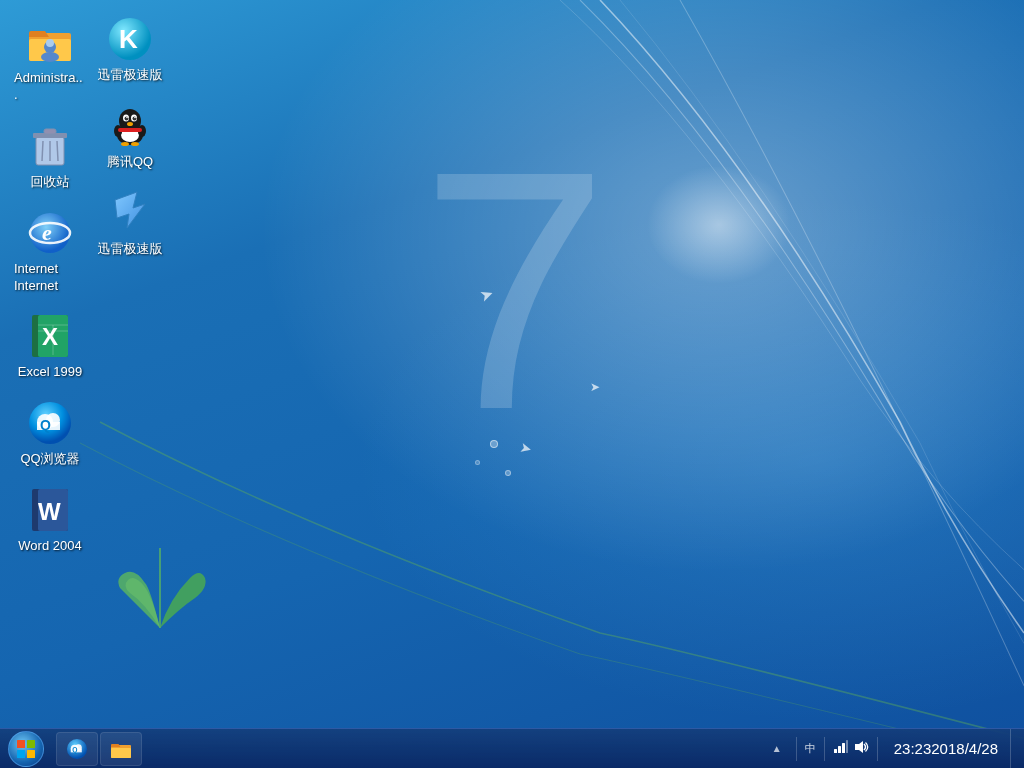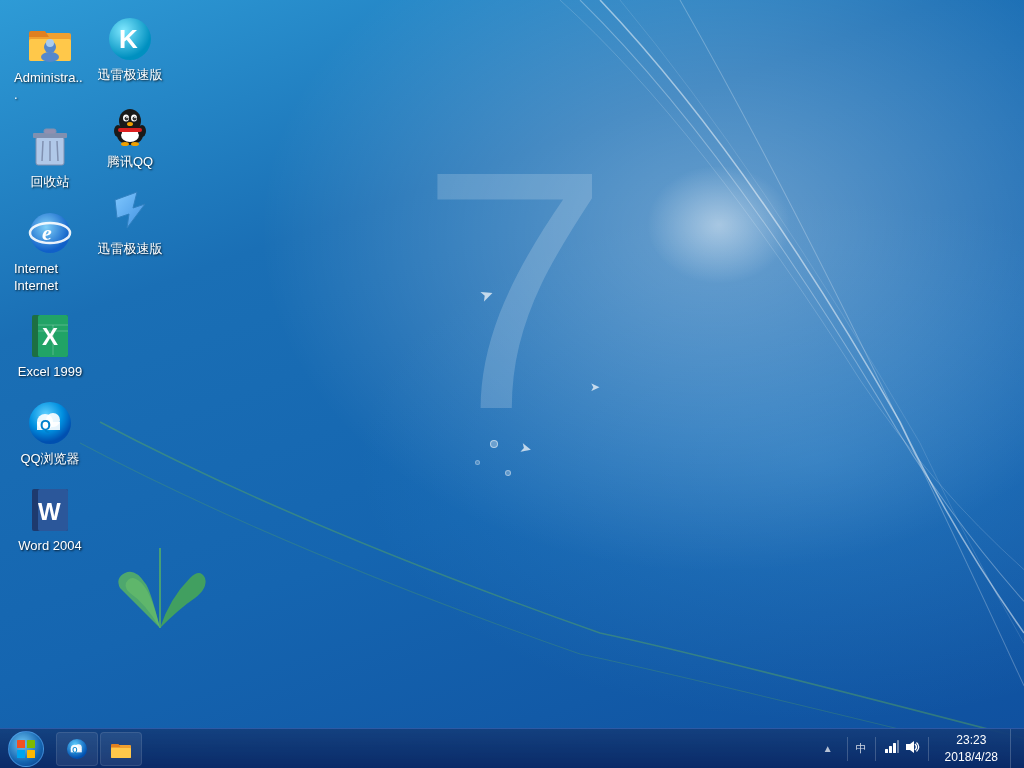--- a/index.html
+++ b/index.html
@@ -185,24 +185,24 @@
     }
 
     .tray-icons {
       display: flex;
       align-items: center;
       gap: 3px;
     }
 
     #clock {
       display: flex;
-      flex-direction: column;
+      flex-direction: row;
       align-items: center;
       color: white;
-      font-size: 12px;
+      font-size: 15px;
       padding: 0 8px;
       cursor: pointer;
       line-height: 1.4;
     }
 
     #show-desktop {
       width: 6px;
       height: 40px;
       border-left: 1px solid rgba(255,255,255,0.2);
       cursor: pointer;

